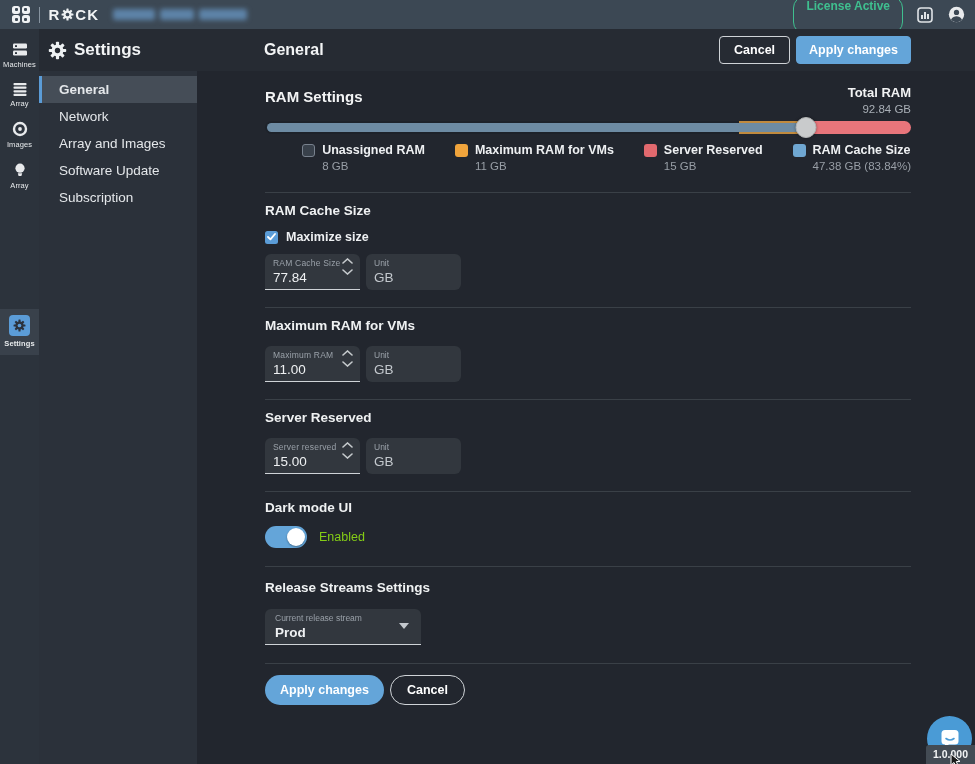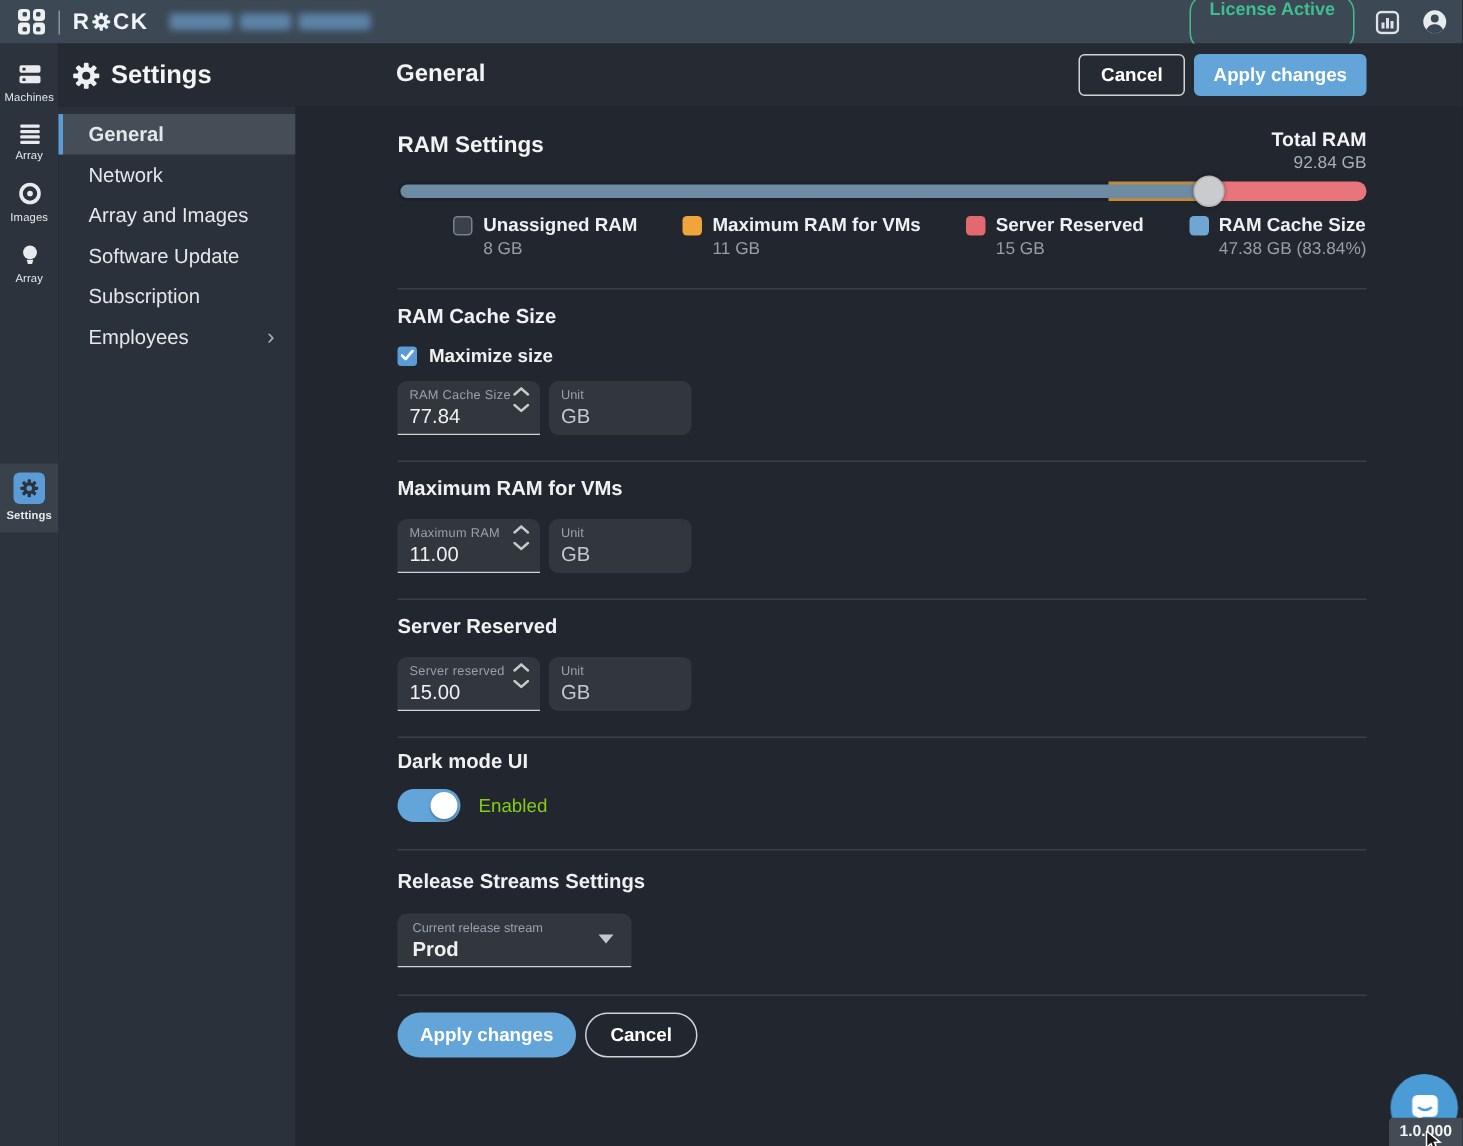--- a/index.html
+++ b/index.html
@@ -252,24 +252,20 @@
         </div>
         <div class="nav-item">
           <span>Array and Images</span>
         </div>
         <div class="nav-item">
           <span>Software Update</span>
         </div>
         <div class="nav-item">
           <span>Subscription</span>
         </div>
-        <div class="nav-item">
-          <span>Employees</span>
-          <span class="chev">›</span>
-        </div>
       </nav>
 
       <main class="content">
 
         <h2 class="sec">RAM Settings</h2>
         <div class="total-ram">
           <div class="t">Total RAM</div>
           <div class="v">92.84 GB</div>
         </div>
 

